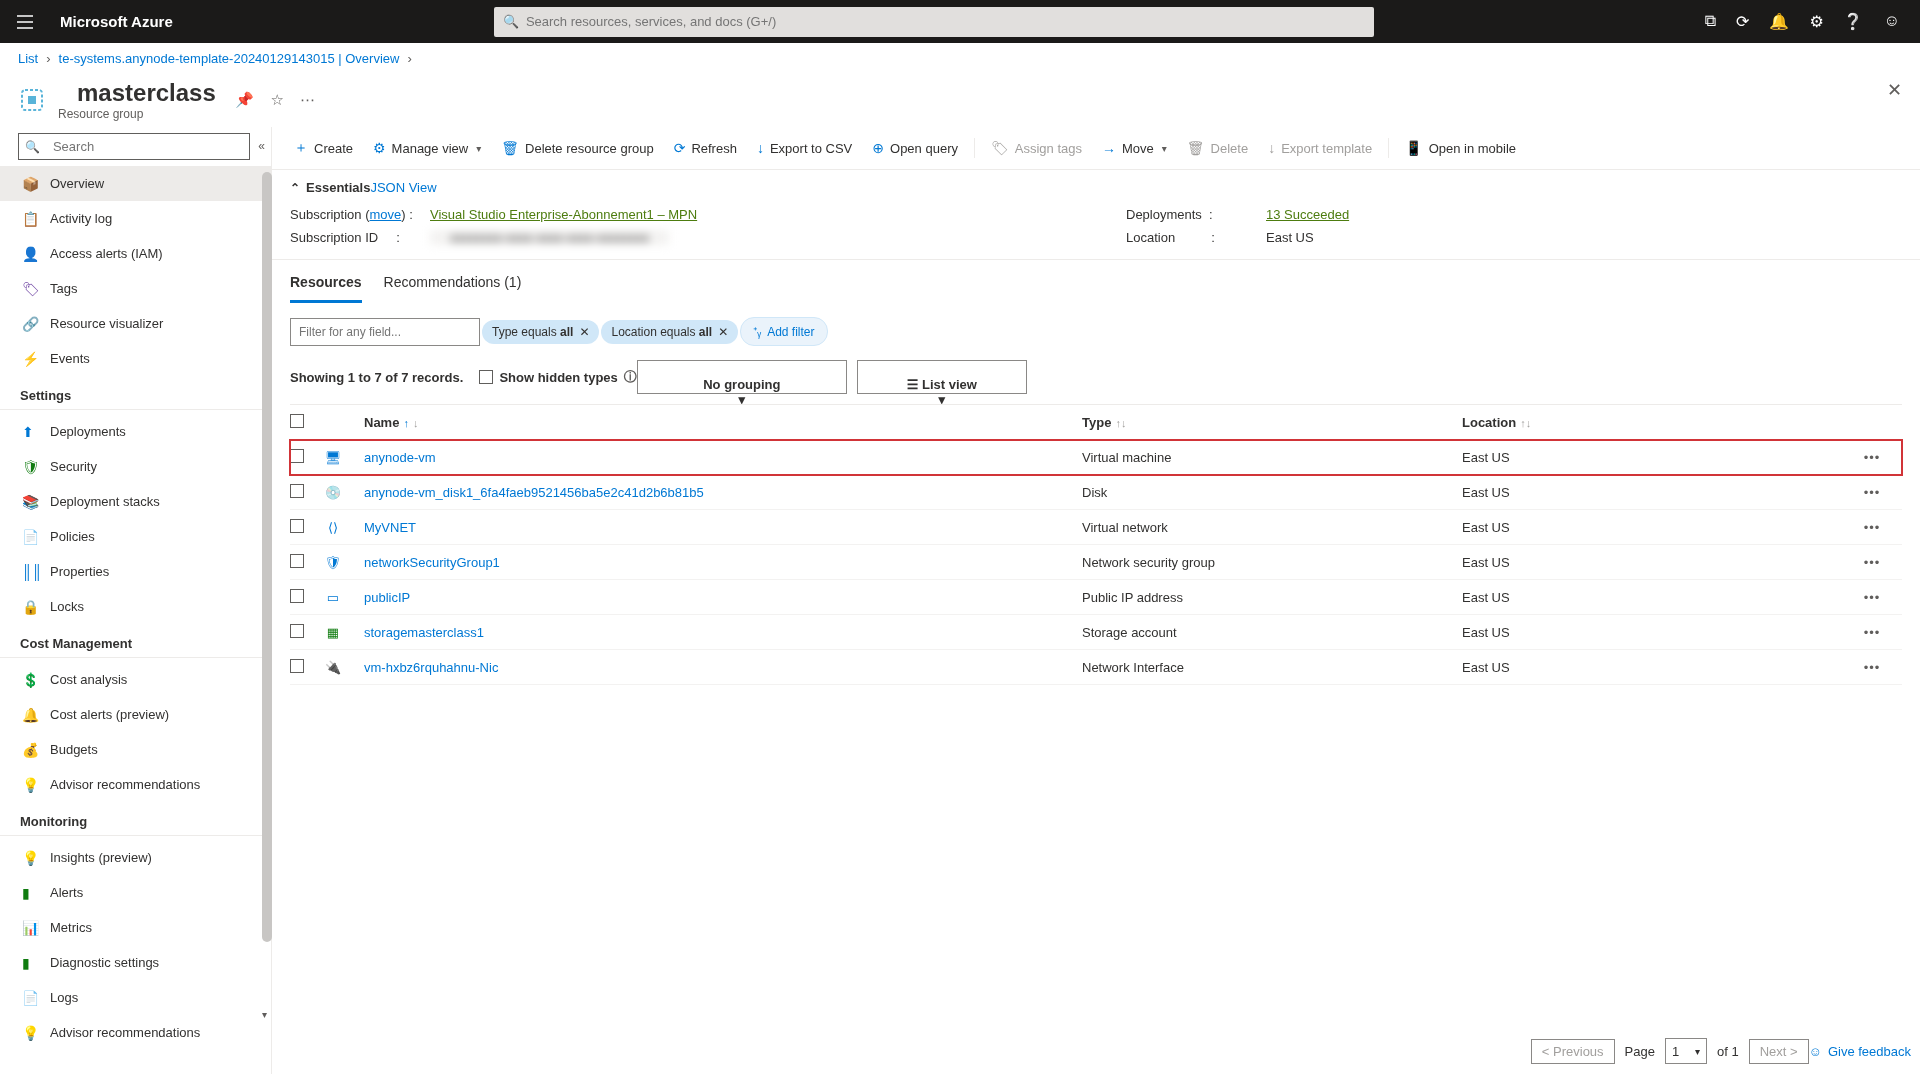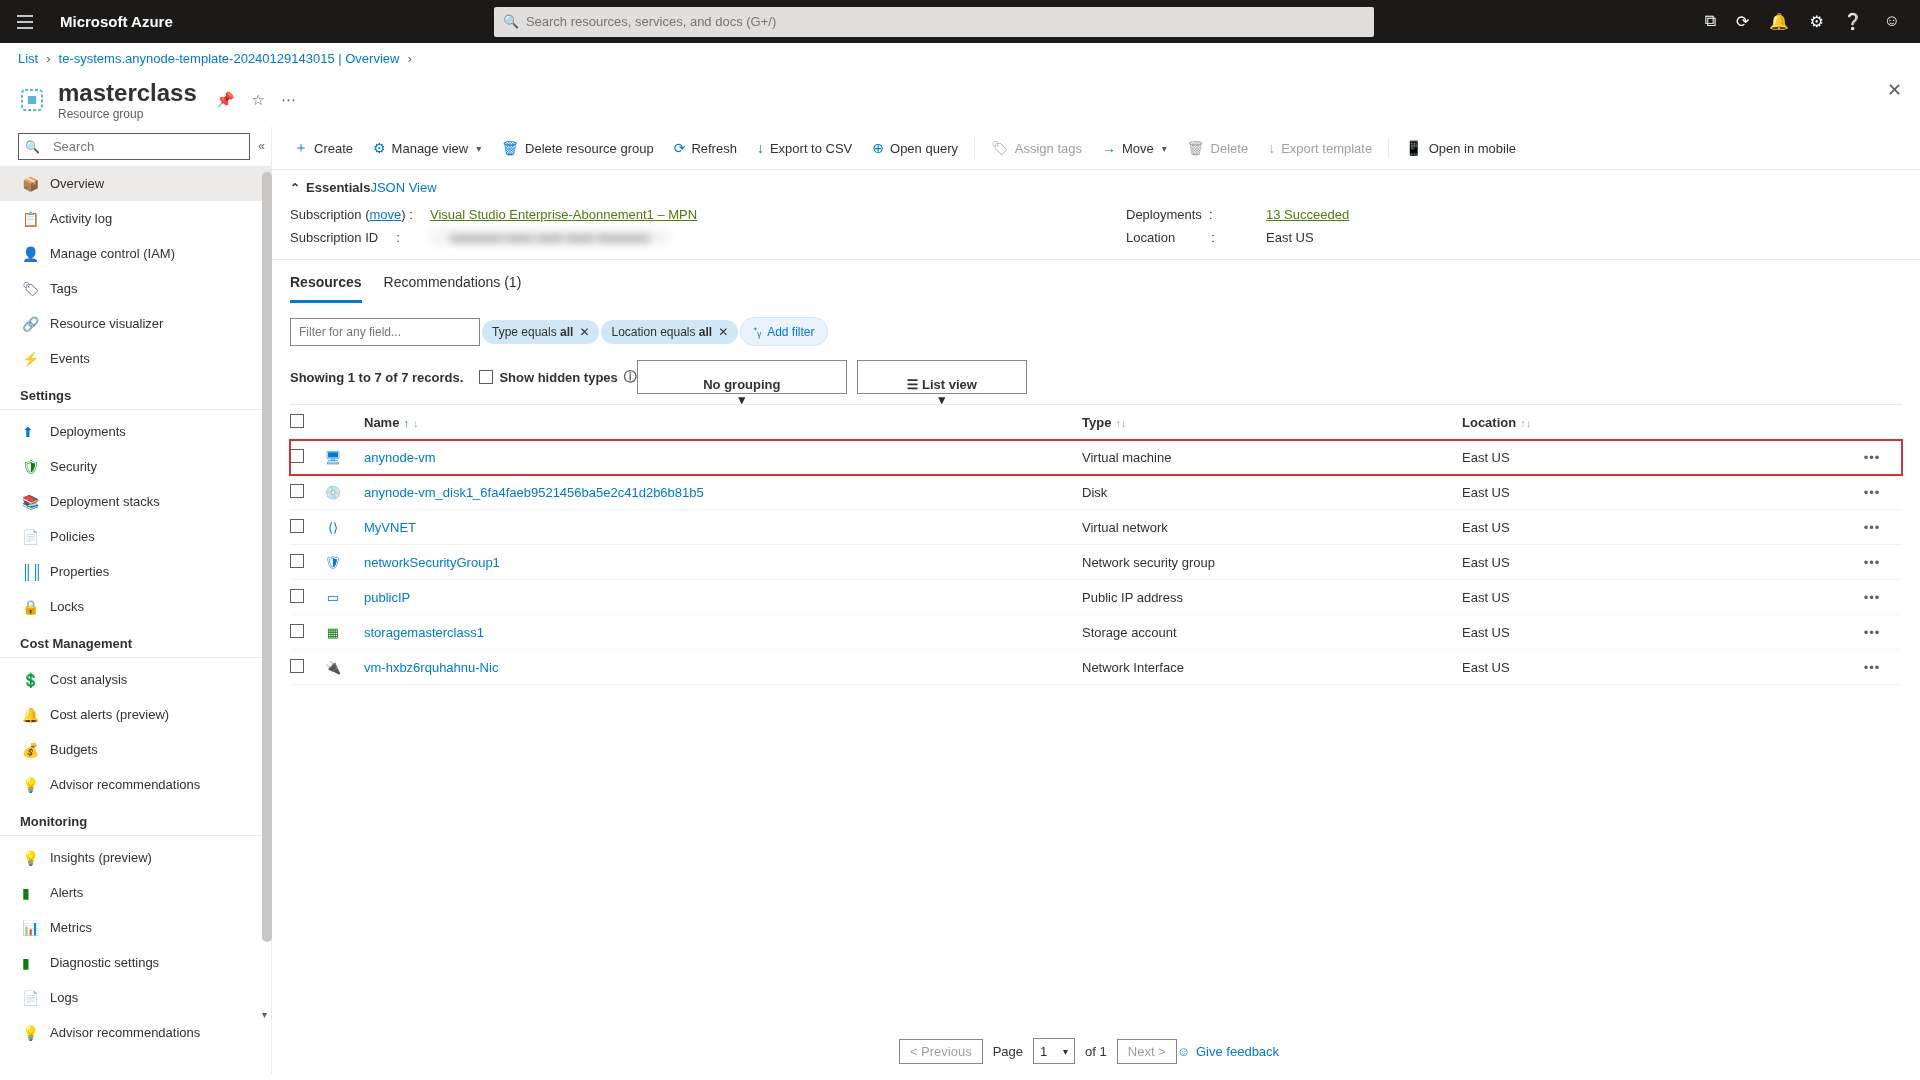--- a/index.html
+++ b/index.html
@@ -16,21 +16,21 @@
 .header-icons span { cursor: pointer; color: #fff; font-size: 16px; }
 
 
 .breadcrumb { height: 30px; display: flex; align-items: center; padding: 4px 18px; font-size: 13px; }
 .breadcrumb a { color: #0078d4; text-decoration: none; }
 .breadcrumb .sep { margin: 0 8px; color: #605e5c; }
 
 
 .title-row { display: flex; align-items: center; padding: 6px 18px 6px 18px; position: relative; }
 .title-icon { width: 28px; height: 28px; display: flex; align-items: center; justify-content: center; margin-right: 12px; }
-.title-text h1 { font-size: 24px; font-weight: 600; }
+.title-text h1 { font-size: 24px; font-weight: 600; margin-left: 19px; }
 .title-text .subtitle { font-size: 12px; color: #605e5c; }
 .title-actions { display: flex; gap: 16px; margin-left: 20px; color: #605e5c; font-size: 15px; }
 .close-x { position: absolute; right: 18px; top: 6px; font-size: 18px; color: #605e5c; cursor: pointer; }
 
 
 .body-area { display: flex; height: calc(1080px - 43px - 30px - 60px); }
 
 
 .sidebar { width: 272px; border-right: 1px solid #edebe9; display: flex; flex-direction: column; position: relative; }
 .side-search { padding: 6px 10px 6px 18px; }
@@ -93,21 +93,21 @@
 .tr { display: grid; grid-template-columns: 34px 40px 1fr 380px 380px 60px; align-items: center; height: 35px; border-bottom: 1px solid #f3f2f1; font-size:13px; }
 .tr.header { font-weight:600; }
 .tr.header .sort { color:#0078d4; font-size:11px; margin-left:4px;}
 .tr.header .sort-gray { color:#a19f9d; font-size:11px; margin-left:4px;}
 .tr.highlighted { outline: 2px solid #d13438; outline-offset: -1px; }
 .name-link { color: #0078d4; cursor: pointer; }
 .row-icon { width:18px; display:inline-flex; justify-content:center;}
 .dots { text-align:center; color:#605e5c; cursor:pointer; letter-spacing:1px;}
 
 
-.pagination { position:absolute; bottom:10px; left:18px; right:32px; display:flex; align-items:center; justify-content:center; font-size:13px;}
+.pagination { position:absolute; bottom:10px; left:18px; right:9px; display:flex; align-items:center; justify-content:flex-end; font-size:13px;}
 .page-left { display:flex; align-items:center; gap:10px;}
 .pg-btn { border:1px solid #8a8886; padding:4px 10px; color:#a19f9d; cursor:default; background:#fff;}
 .pg-sel { border:1px solid #8a8886; width:42px; height:26px; display:flex; align-items:center; justify-content:space-between; padding:0 6px;}
 .feedback { color:#0078d4; cursor:pointer; display:flex; gap:6px; align-items:center;}
 
 svg { display:block; }
 </style>
 </head>
 <body>
 
@@ -174,21 +174,21 @@
         <div class="side-item active">
           <span class="icon" style="color:#0078d4">📦</span>
           <span>Overview</span>
         </div>
         <div class="side-item">
           <span class="icon" style="color:#0078d4">📋</span>
           <span>Activity log</span>
         </div>
         <div class="side-item">
           <span class="icon" style="color:#0078d4">👤</span>
-          <span>Manage control (IAM)</span>
+          <span>Access alerts (IAM)</span>
         </div>
         <div class="side-item">
           <span class="icon" style="color:#6b3fa0">🏷</span>
           <span>Tags</span>
         </div>
         <div class="side-item">
           <span class="icon" style="color:#0078d4">🔗</span>
           <span>Resource visualizer</span>
         </div>
         <div class="side-item">

